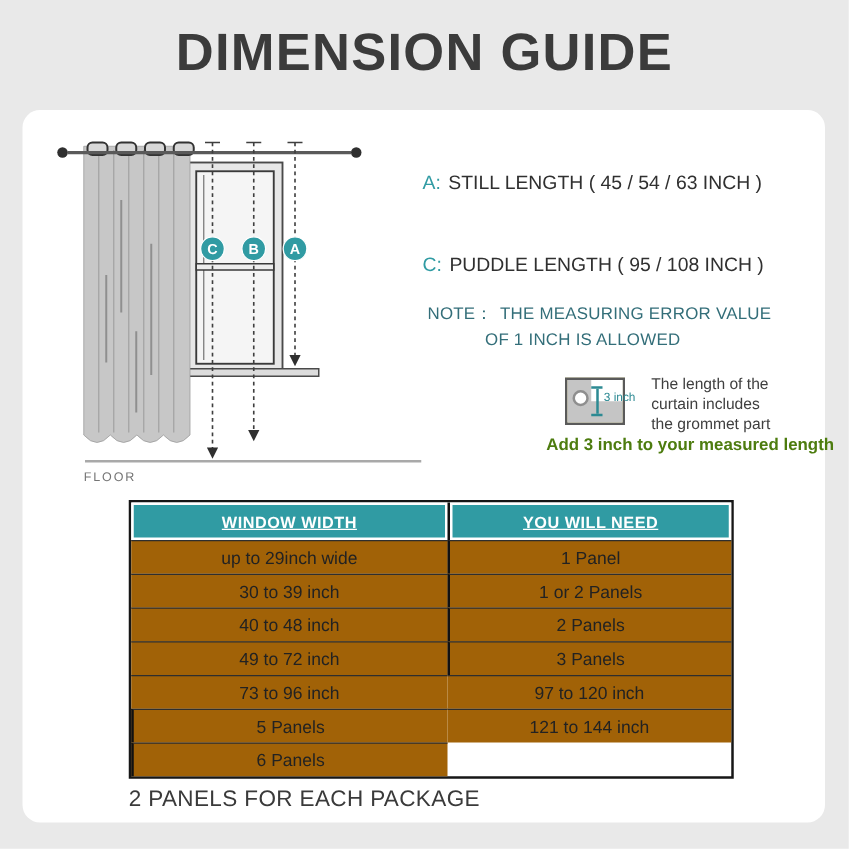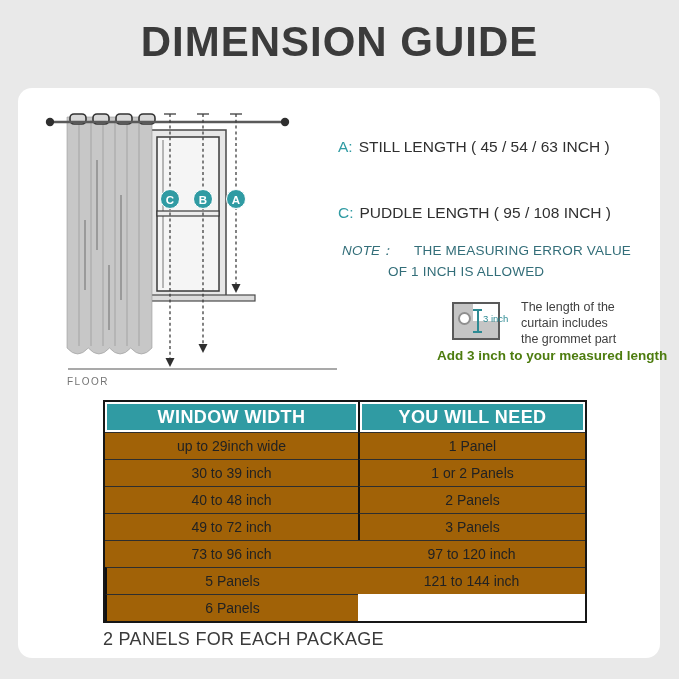--- a/index.html
+++ b/index.html
@@ -18,21 +18,21 @@
     position:absolute; left:18px; top:88px; width:642px; height:570px;
     background:#ffffff; border-radius:14px;
   }
   .abs { position:absolute; }
 
   
   .len-line { position:absolute; left:320px; font-size:15.5px; color:#303030; white-space:nowrap; }
   .len-line .pfx { color:#309ba3; margin-right:6px; }
 
   .note-line { position:absolute; font-size:13.5px; color:#336e79; white-space:nowrap; letter-spacing:.2px; }
-  .note-line .npfx { margin-right:20px;font-style:italic; }
+  .note-line .npfx { margin-right:6px; }
 
   
   .grommet-box {
     position:absolute; left:434px; top:214px; width:48px; height:38px;
     border:2px solid #5a5a5a; background:#fef9c3;
   }
   .grommet-fabric { position:absolute; left:0; top:0; bottom:0; right:0; background:#c5c5c5; }
   .grommet-white { position:absolute; right:0; top:0; width:25px; height:17px; background:#fff; }
   .grommet-ring {
     position:absolute; left:4px; top:8px; width:13px; height:13px;
@@ -49,21 +49,21 @@
 
   
   .panels-table {
     position:absolute; left:85px; top:312px; width:484px;
     border:2.5px solid #161616; background:#fff;
     display:grid; grid-template-columns:253px 1fr;
   }
   .th { background:#fff; padding:2px; height:30px; }
   .th-inner {
     background:#309ba3; height:100%; display:flex; align-items:center; justify-content:center;
-    color:#fff; font-weight:700; font-size:18px; letter-spacing:.4px;
+    color:#fff; font-weight:700; font-size:13px; letter-spacing:.4px;text-decoration:underline;
   }
   .td {
     height:27px; display:flex; align-items:center; justify-content:center;
     font-size:14px; color:#222; border-top:1.5px solid #2e2e2e; background:#a16207;
   }
   .col2 { border-left:2.5px solid #111; }
 
   .footer-note {
     position:absolute; left:85px; top:541px; font-size:18px; color:#3a3a3a; letter-spacing:.3px;
   }

